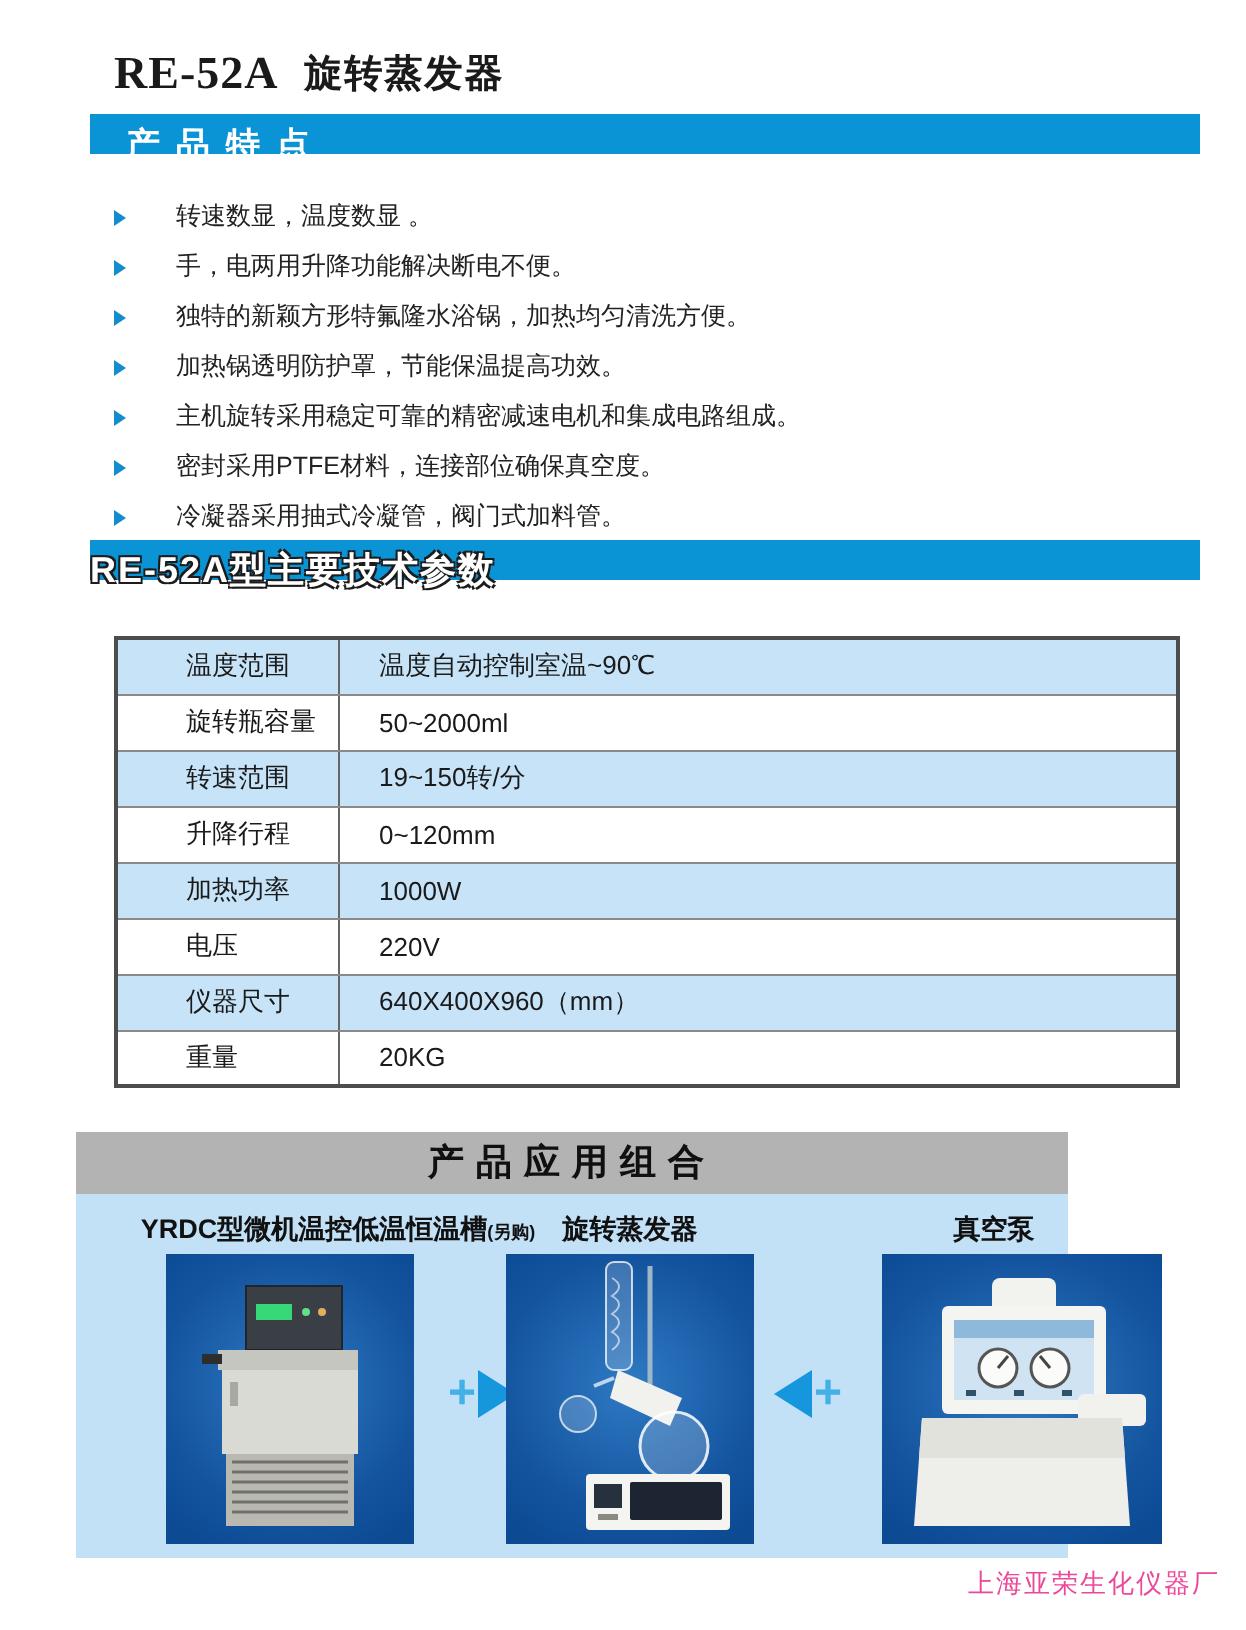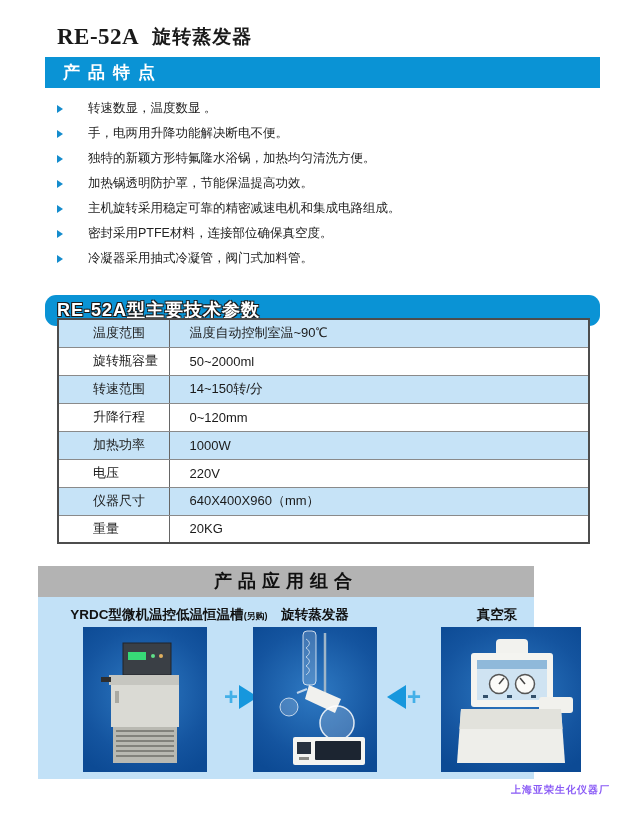--- a/index.html
+++ b/index.html
@@ -6,25 +6,25 @@
   body{
     width:623px;height:815px;background:#ffffff;overflow:hidden;
     font-family:"Liberation Sans",sans-serif;color:#1a1a1a;
     position:relative;
   }
   
   .title{position:absolute;left:57px;top:24px;display:flex;align-items:flex-start;}
   .title .model{font-family:"Liberation Serif",serif;font-weight:bold;font-size:23px;letter-spacing:.5px;}
   .title .name{font-weight:bold;font-size:19px;margin-left:13px;letter-spacing:1px;}
   
-  .band{position:absolute;left:45px;width:555px;height:31px;line-height:31px;
+  .band{position:absolute;left:45px;width:555px;height:20px;line-height:31px;
         background:var(--band-blue,#0a93d5);color:#ffffff;box-sizing:border-box;}
   .band.features-band{top:57px;font-size:17px;letter-spacing:8px;padding-left:18px;font-weight:bold;}
-  .band.specs-band{top:295px;font-size:18px;letter-spacing:1px;padding-left:12px;font-weight:bold;
-        text-shadow:-1px -1px 0 #1c1c1c,1px -1px 0 #1c1c1c,-1px 1px 0 #1c1c1c,1px 1px 0 #1c1c1c;border-radius:11px;}
+  .band.specs-band{top:270px;font-size:18px;letter-spacing:1px;font-weight:bold;
+        text-shadow:-1px -1px 0 #1c1c1c,1px -1px 0 #1c1c1c,-1px 1px 0 #1c1c1c,1px 1px 0 #1c1c1c;}
   
   .features{position:absolute;left:57px;top:96px;width:540px;}
   .feature-item{height:25px;display:flex;align-items:center;font-size:12.5px;color:#222;gap:16px;}
   .tri-right-sm{width:0;height:0;border-left:6px solid #148ccd;border-top:4.5px solid transparent;
         border-bottom:4.5px solid transparent;margin-right:9px;flex:0 0 auto;}
   
   .spec-table{position:absolute;left:57px;top:318px;width:533px;border-collapse:collapse;
         border:2px solid #4d4d4d;font-size:13px;}
   .spec-table td{height:28px;padding:0;border:1px solid #8a8a8a;box-sizing:border-box;}
   .spec-table td.lbl{width:111px;padding-left:34px;border-right:1px solid #666;}
@@ -47,21 +47,21 @@
   .photo-1{left:45px;width:124px;}
   .photo-2{left:215px;width:124px;}
   .photo-3{left:403px;width:140px;}
   .connector{position:absolute;display:flex;align-items:center;}
   .conn-1{left:185px;top:88px;}
   .conn-2{left:349px;top:88px;}
   .plus{font-size:24px;font-weight:bold;color:#43b0e8;line-height:1;margin:0 1px;}
   .tri-right-lg{width:0;height:0;border-left:19px solid #1697dd;border-top:12px solid transparent;border-bottom:12px solid transparent;}
   .tri-left-lg{width:0;height:0;border-right:19px solid #1697dd;border-top:12px solid transparent;border-bottom:12px solid transparent;}
   
-  .footer{position:absolute;right:13px;top:783px;font-size:10px;color:#8b5cf6;letter-spacing:1px;font-weight:bold;}
+  .footer{position:absolute;right:13px;top:783px;font-size:13px;color:#ec4899;letter-spacing:1px;}
 </style>
 </head>
 <body>
 
 <div class="title">
   <span class="model">RE-52A</span>
   <span class="name">旋转蒸发器</span>
 </div>
 
 <div class="band features-band">产品特点</div>
@@ -104,21 +104,21 @@
     <tr>
         <td class="lbl">温度范围</td>
         <td class="val">温度自动控制室温~90℃</td>
       </tr>
     <tr>
         <td class="lbl">旋转瓶容量</td>
         <td class="val">50~2000ml</td>
       </tr>
     <tr>
         <td class="lbl">转速范围</td>
-        <td class="val">14~150转/分</td>
+        <td class="val">19~150转/分</td>
       </tr>
     <tr>
         <td class="lbl">升降行程</td>
         <td class="val">0~120mm</td>
       </tr>
     <tr>
         <td class="lbl">加热功率</td>
         <td class="val">1000W</td>
       </tr>
     <tr>

